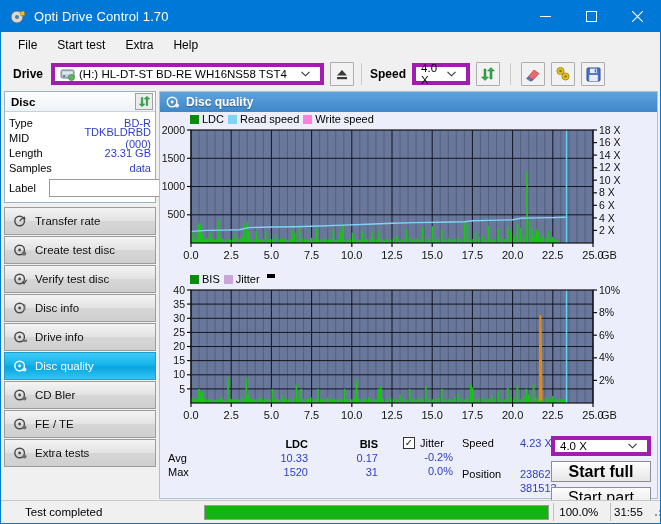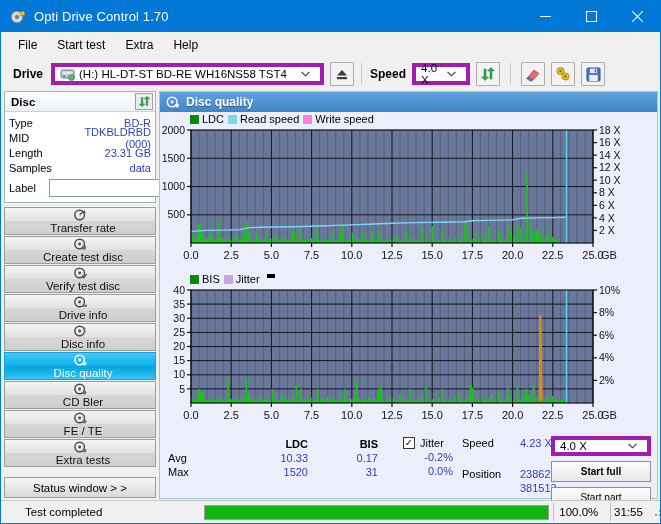--- a/index.html
+++ b/index.html
@@ -100,21 +100,21 @@
     flex:1; height:18px; border:1px solid #9a9a9a; background:#fff; margin-right:4px;
   }
   .disc-ic { width:19px;height:18px;border:1px solid #a0a0a0;background:#ececec;
              display:flex;align-items:center;justify-content:center;}
   
   .nav { margin-top:1px; }
   .nav-btn {
     height:28px; display:flex; align-items:center;
     border:1px solid #9c9c9c;
     background:linear-gradient(#f4f4f4 0%, #e3e3e3 48%, #d6d6d6 52%, #cfcfcf 100%);
-    margin-bottom:1px; padding-left:6px; font-size:11.5px; color:#111;flex-direction:column;
+    margin-bottom:1px; padding-left:6px; font-size:11.5px; color:#111;
   }
   .nav-btn.active {
     background:linear-gradient(#41c8f5 0%, #14b4ec 45%, #0aa4e0 55%, #33c6f7 100%);
     border:1px solid #1b9fd0; color:#fff;
   }
   .nav-btn .ic { width:18px; margin-right:6px; flex:none; display:flex; align-items:center; justify-content:center;}
   .nav-spacer { flex:1; }
   .status-btn {
     height:21px; border:1px solid #9c9c9c;
     background:linear-gradient(#f6f6f6,#d8d8d8);
@@ -137,21 +137,21 @@
   .chart-wrap { position:relative; }
   .legend { position:absolute; display:flex; align-items:center; gap:4px; font-size:11px; color:#000; z-index:5;}
   .legend .sw { width:9px; height:9px; display:inline-block; }
   .legend .it { display:flex; align-items:center; gap:3px; }
   .stats {
     flex:1; position:relative; font-size:11px; color:#000;
   }
   .stats .v { color:#2d3ec4; }
   .btn-std {
     border:1px solid #8e8e8e; background:linear-gradient(#fdfdfd,#e6e6e6);
-    font-size:10px; color:#000; display:flex; align-items:center; justify-content:center;
+    font-size:16px; color:#000; display:flex; align-items:center; justify-content:center;
   }
   .cb {
     width:12px;height:12px;border:1px solid #333;background:#fff;
     display:flex;align-items:center;justify-content:center;font-size:10px;line-height:1;color:#111;
   }
   
   .statusbar {
     position:absolute; left:0; right:0; bottom:0; height:23px;
     background:#f0f0f0; border-top:1px solid #c8c8c8;
     display:flex; align-items:center; font-size:11.5px;
@@ -358,34 +358,34 @@
                 <path d="M10 11 L12 13.5 L15 9" stroke="#4a4a4a" stroke-width="1.4" fill="none"></path>
               </svg>
           </span>
           <span>Verify test disc</span>
         </div>
         <div class="nav-btn">
           <span class="ic">
             <svg width="15" height="14" viewBox="0 0 16 16">
                 <circle cx="7" cy="8" r="5.5" fill="none" stroke="#4a4a4a" stroke-width="1.6"></circle>
                 <circle cx="7" cy="8" r="1.6" fill="#4a4a4a"></circle>
-                <rect x="10.5" y="11" width="5" height="2.5" fill="#6e6e6e"></rect>
+                <rect x="12" y="4" width="1.6" height="6" fill="#6e6e6e"></rect>
               </svg>
           </span>
-          <span>Drive info</span>
+          <span>Disc info</span>
         </div>
         <div class="nav-btn">
           <span class="ic">
             <svg width="15" height="14" viewBox="0 0 16 16">
                 <circle cx="7" cy="8" r="5.5" fill="none" stroke="#4a4a4a" stroke-width="1.6"></circle>
                 <circle cx="7" cy="8" r="1.6" fill="#4a4a4a"></circle>
-                <rect x="12" y="4" width="1.6" height="6" fill="#6e6e6e"></rect>
+                <rect x="10.5" y="11" width="5" height="2.5" fill="#6e6e6e"></rect>
               </svg>
           </span>
-          <span>Disc info</span>
+          <span>Drive info</span>
         </div>
         <div class="nav-btn active">
           <span class="ic">
             <svg width="15" height="14" viewBox="0 0 16 16">
                 <circle cx="7" cy="8" r="5.5" fill="none" stroke="#fff" stroke-width="1.6"></circle>
                 <circle cx="7" cy="8" r="1.6" fill="#fff"></circle>
                 <circle cx="12.5" cy="12" r="2.4" fill="#fff" opacity=".85"></circle>
               </svg>
           </span>
           <span>Disc quality</span>
@@ -416,21 +416,20 @@
                 <circle cx="7" cy="8" r="5.5" fill="none" stroke="#4a4a4a" stroke-width="1.6"></circle>
                 <circle cx="7" cy="8" r="1.6" fill="#4a4a4a"></circle>
                 <circle cx="12.5" cy="12" r="2.4" fill="#6e6e6e"></circle>
               </svg>
           </span>
           <span>Extra tests</span>
         </div>
       </div>
 
       <div class="nav-spacer"></div>
-      <div class="status-btn">Status window &gt; &gt;</div>
     </div>
 
     <div class="right-pane">
       <div class="panel">
 
         <div class="panel-head">
           <span style="display:flex;">
             <svg width="14" height="14" viewBox="0 0 16 16">
                 <circle cx="7" cy="8" r="5.5" fill="none" stroke="#fff" stroke-width="1.6"></circle>
                 <circle cx="7" cy="8" r="1.6" fill="#fff"></circle>

